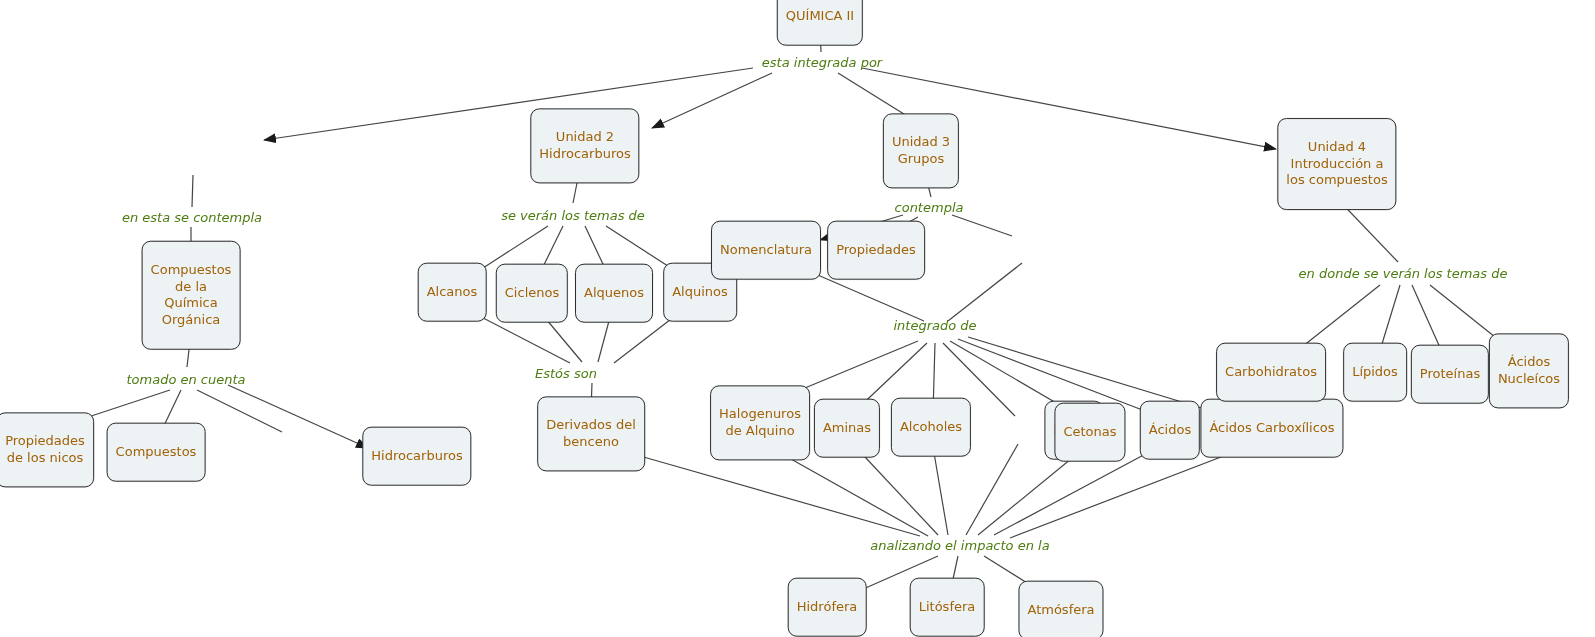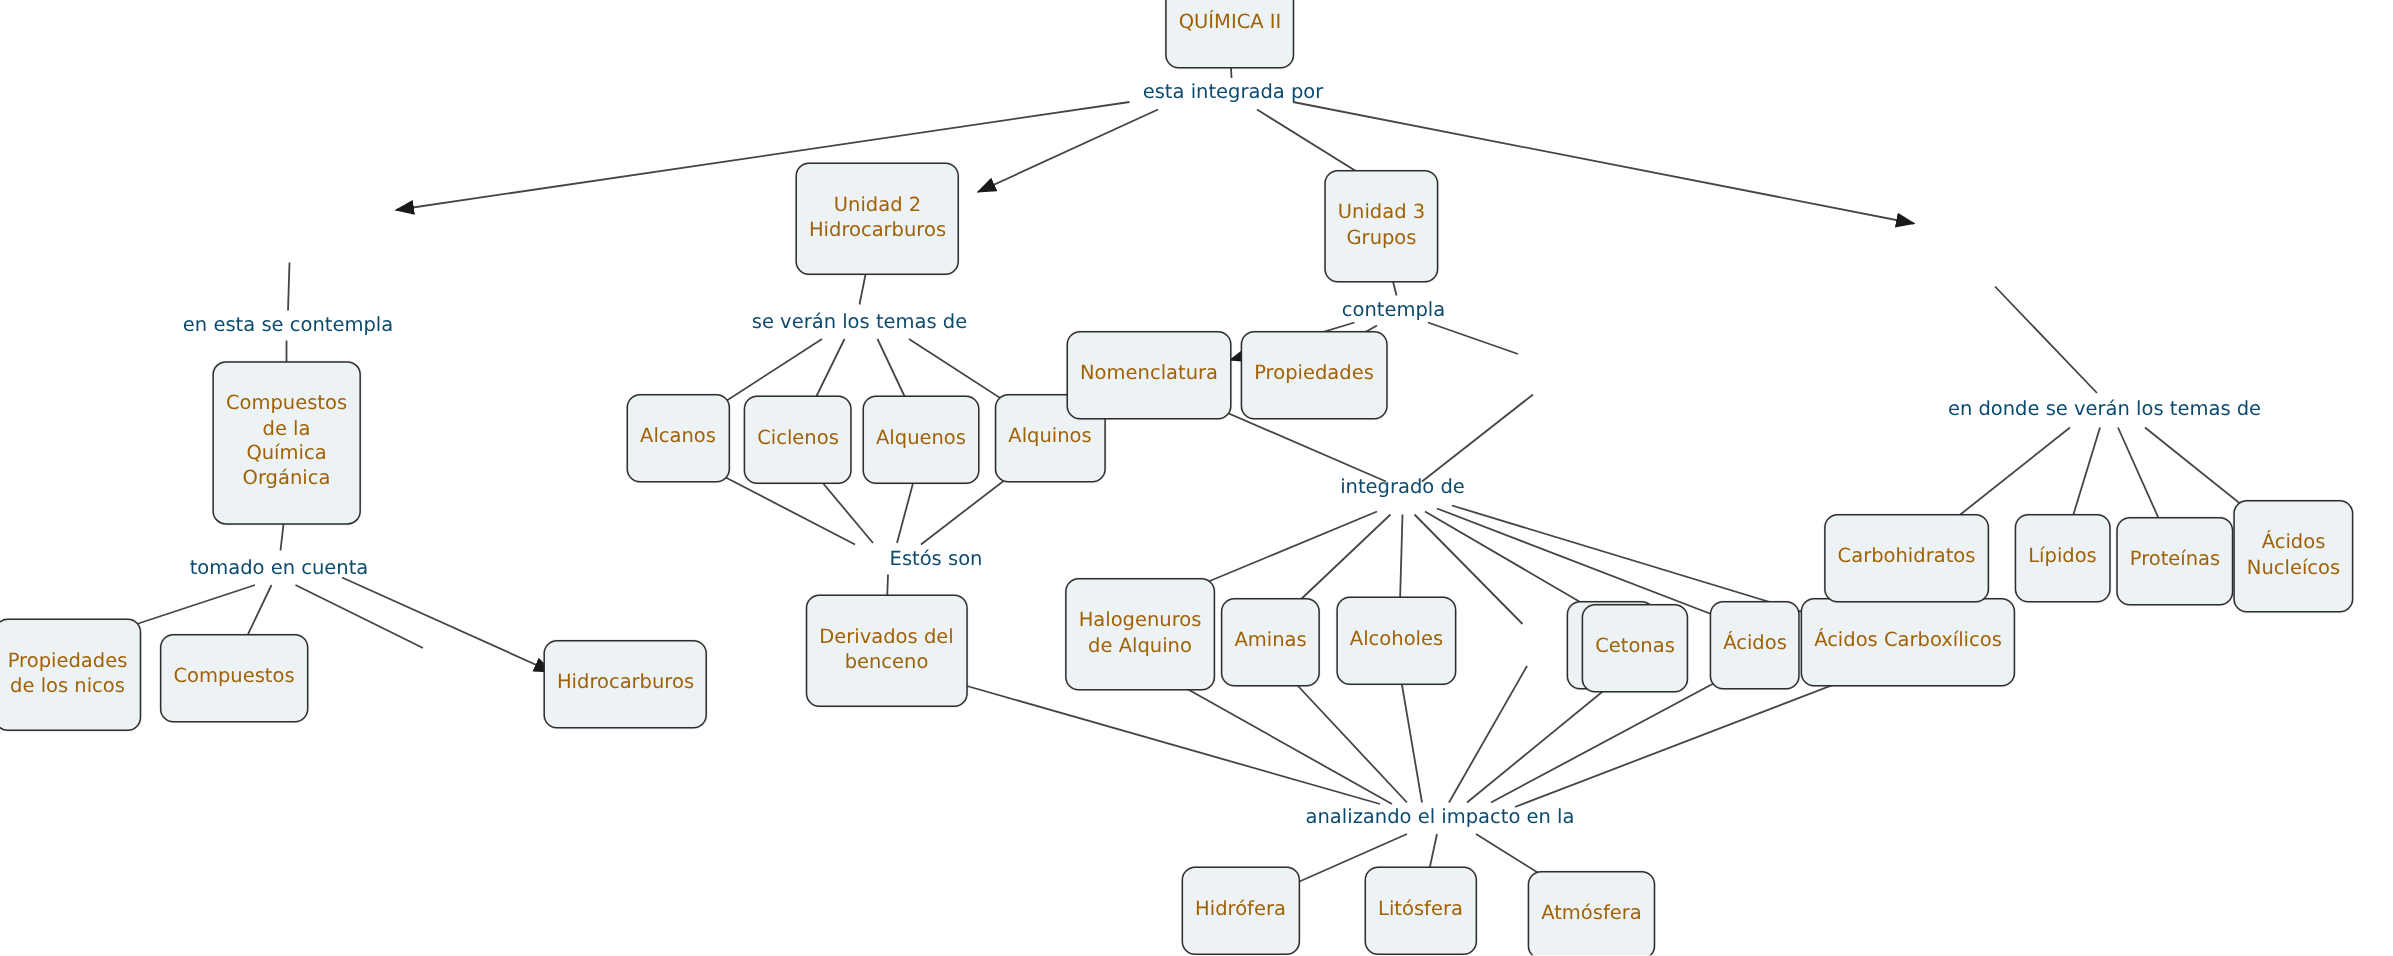--- a/index.html
+++ b/index.html
@@ -22,23 +22,24 @@
     line-height:1.28;
     color:#a16207;
     text-align:center;
     white-space:pre-line;
     box-shadow:0 0 0 0.5px rgba(0,0,0,0.08);
   }
   .phrase {
     position:absolute;
     transform:translate(-50%,-50%);
     font-size:13px;
-    color:#0c4a6e;
+    color:#4d7c0f;
     white-space:nowrap;
     text-align:center;
+    font-style:italic;
   }
   line.edge { stroke:#454545; stroke-width:1.2; }
 </style>
 </head>
 <body>
 
 <div id="canvas">
 
   <svg id="edges-svg" viewBox="0 0 1595 637">
     <defs>
@@ -103,20 +104,23 @@
     <line class="edge" x1="1400" y1="285" x2="1378" y2="357"></line>
     <line class="edge" x1="1412" y1="285" x2="1446" y2="361"></line>
     <line class="edge" x1="1430" y1="285" x2="1510" y2="349"></line>
   </svg>
 
   <div class="node" style="left:820px;top:16px">QUÍMICA II</div>
   <div class="node" style="left:585px;top:146px">Unidad 2
 Hidrocarburos</div>
   <div class="node" style="left:921px;top:151px">Unidad 3
 Grupos</div>
+  <div class="node" style="left:1337px;top:164px">Unidad 4
+Introducción a
+los compuestos</div>
   <div class="node" style="left:191px;top:295px">Compuestos
 de la
 Química
 Orgánica</div>
   <div class="node" style="left:45px;top:450px">Propiedades
 de los nicos</div>
   <div class="node" style="left:156px;top:452px">Compuestos</div>
   <div class="node" style="left:417px;top:456px">Hidrocarburos</div>
   <div class="node" style="left:452px;top:292px">Alcanos</div>
   <div class="node" style="left:532px;top:293px">Ciclenos</div>
@@ -140,19 +144,19 @@
   <div class="node" style="left:1271px;top:372px">Carbohidratos</div>
   <div class="node" style="left:1375px;top:372px">Lípidos</div>
   <div class="node" style="left:1450px;top:374px">Proteínas</div>
   <div class="node" style="left:1529px;top:371px">Ácidos
 Nucleícos</div>
 
   <div class="phrase" style="left:822px;top:62px">esta integrada por</div>
   <div class="phrase" style="left:192px;top:217px">en esta se contempla</div>
   <div class="phrase" style="left:186px;top:379px">tomado en cuenta</div>
   <div class="phrase" style="left:573px;top:215px">se verán los temas de</div>
-  <div class="phrase" style="left:624px;top:373px">Estós son</div>
+  <div class="phrase" style="left:566px;top:373px">Estós son</div>
   <div class="phrase" style="left:929px;top:207px">contempla</div>
   <div class="phrase" style="left:935px;top:325px">integrado de</div>
   <div class="phrase" style="left:1403px;top:273px">en donde se verán los temas de</div>
   <div class="phrase" style="left:960px;top:545px">analizando el impacto  en la</div>
 
 </div>
 
 </body></html>

